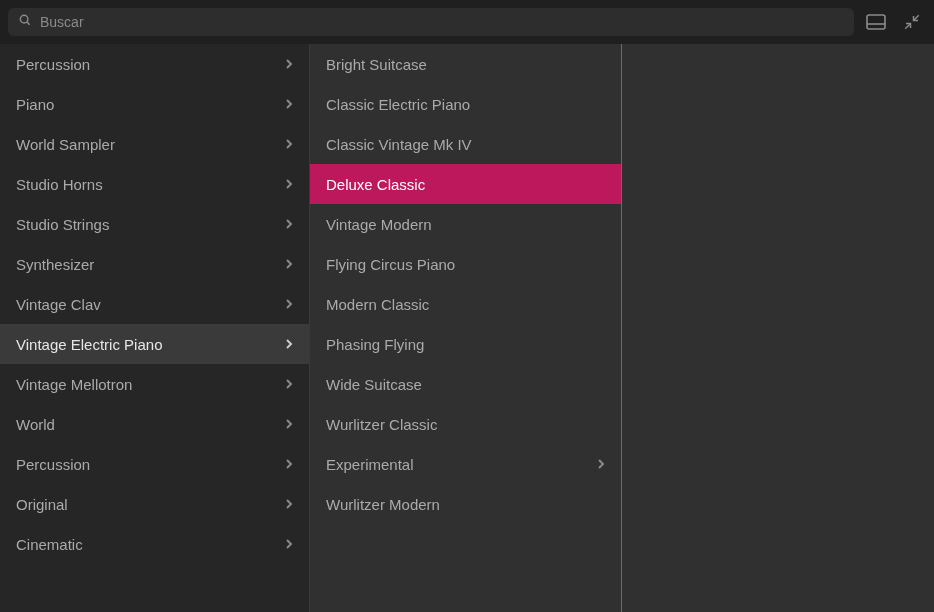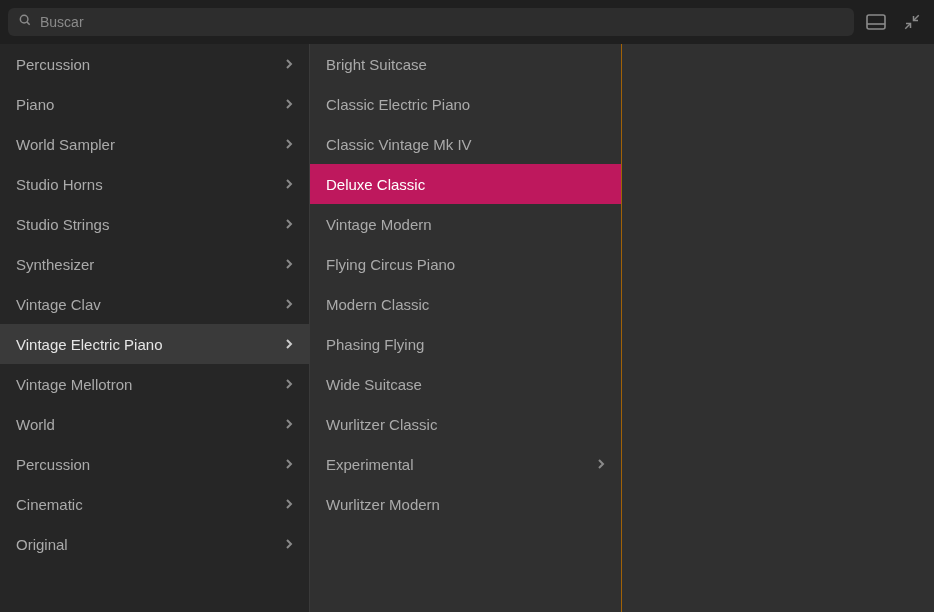--- a/index.html
+++ b/index.html
@@ -197,27 +197,27 @@
             <polyline points="2,2 6,6 2,10"></polyline>
           </svg></span>
       </div>
       <div class="row">
         <span class="row-label">Percussion</span>
         <span><svg class="chevron" width="8" height="12" viewBox="0 0 8 12" fill="none" stroke="currentColor" stroke-width="2">
             <polyline points="2,2 6,6 2,10"></polyline>
           </svg></span>
       </div>
       <div class="row">
+        <span class="row-label">Original</span>
+        <span><svg class="chevron" width="8" height="12" viewBox="0 0 8 12" fill="none" stroke="currentColor" stroke-width="2">
+            <polyline points="2,2 6,6 2,10"></polyline>
+          </svg></span>
+      </div>
+      <div class="row">
         <span class="row-label">Cinematic</span>
-        <span><svg class="chevron" width="8" height="12" viewBox="0 0 8 12" fill="none" stroke="currentColor" stroke-width="2">
-            <polyline points="2,2 6,6 2,10"></polyline>
-          </svg></span>
-      </div>
-      <div class="row">
-        <span class="row-label">Original</span>
         <span><svg class="chevron" width="8" height="12" viewBox="0 0 8 12" fill="none" stroke="currentColor" stroke-width="2">
             <polyline points="2,2 6,6 2,10"></polyline>
           </svg></span>
       </div>
     </div>
   <div class="column column-2" id="col2">
       <div class="row">
         <span class="row-label">Bright Suitcase</span>
       </div>
       <div class="row">

